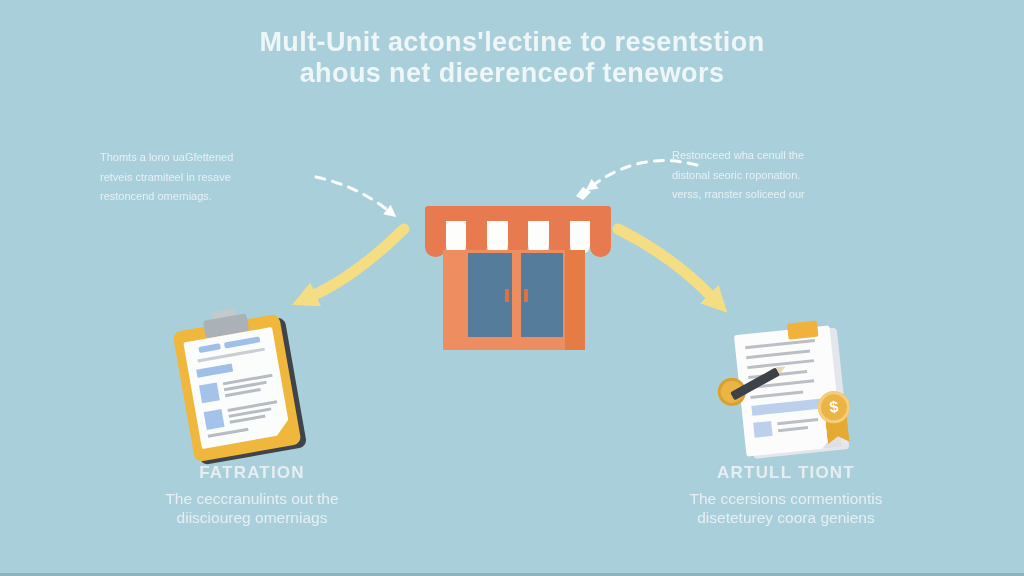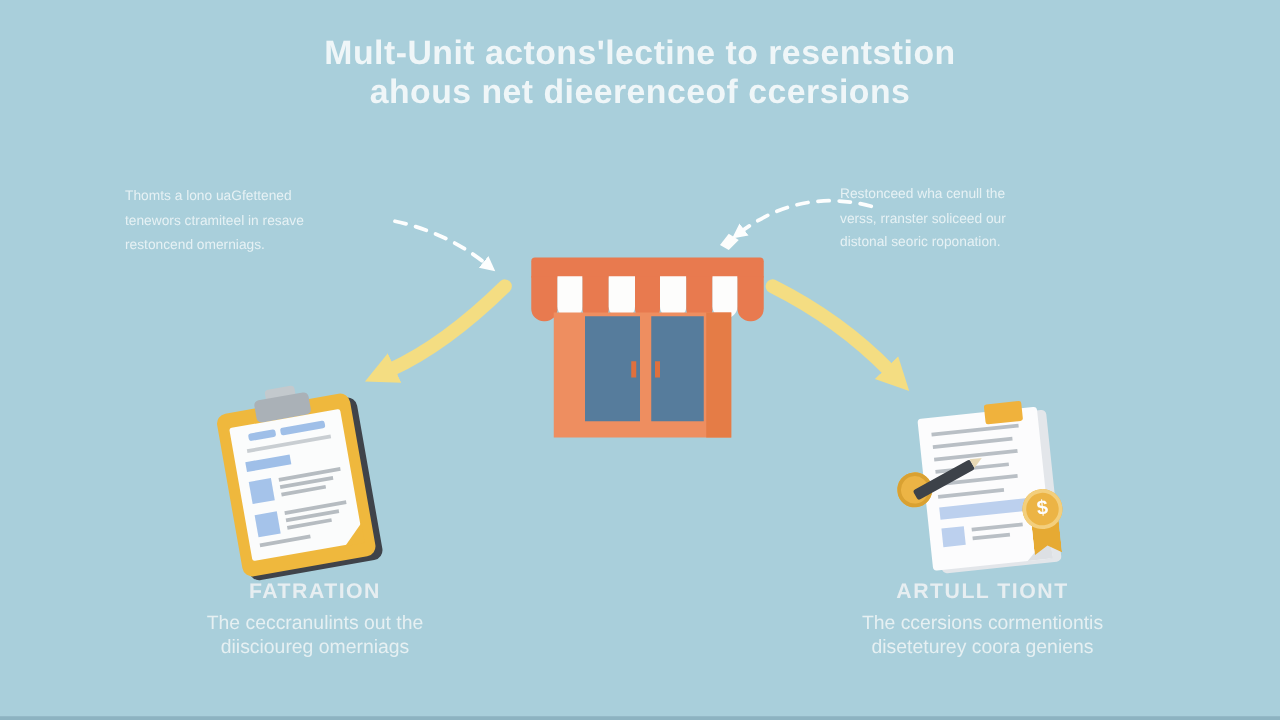--- a/index.html
+++ b/index.html
@@ -81,33 +81,33 @@
     color:#fdfdfc;font-weight:bold;font-size:16px;}
   .bottom-strip{position:absolute;left:0;bottom:0;width:1024px;height:3px;background:#8db3c1;}
 </style>
 </head>
 <body>
 
 <div id="canvas">
 
   <div class="title">
     <div>Mult-Unit actons'lectine to resentstion</div>
-    <div>ahous net dieerenceof ccersions</div>
+    <div>ahous net dieerenceof tenewors</div>
   </div>
 
   <div class="note note-left">
     <div>Thomts a lono uaGfettened</div>
-    <div>tenewors ctramiteel in resave</div>
+    <div>retveis ctramiteel in resave</div>
     <div>restoncend omerniags.</div>
   </div>
 
   <div class="note note-right">
     <div>Restonceed wha cenull the</div>
+    <div>distonal seoric roponation.</div>
     <div>verss, rranster soliceed our</div>
-    <div>distonal seoric roponation.</div>
   </div>
 
   <svg id="overlay" viewBox="0 0 1024 576">
     <defs>
       <marker id="mw" markerUnits="userSpaceOnUse" markerWidth="14" markerHeight="14" refX="4" refY="7" orient="auto">
         <path d="M0,1 L12,7 L0,13 z" fill="#fdfefe"></path>
       </marker>
       <marker id="my" markerUnits="userSpaceOnUse" markerWidth="30" markerHeight="30" refX="4" refY="15" orient="auto">
         <path d="M0,2 L26,15 L0,28 z" fill="#f4dd82"></path>
       </marker>

